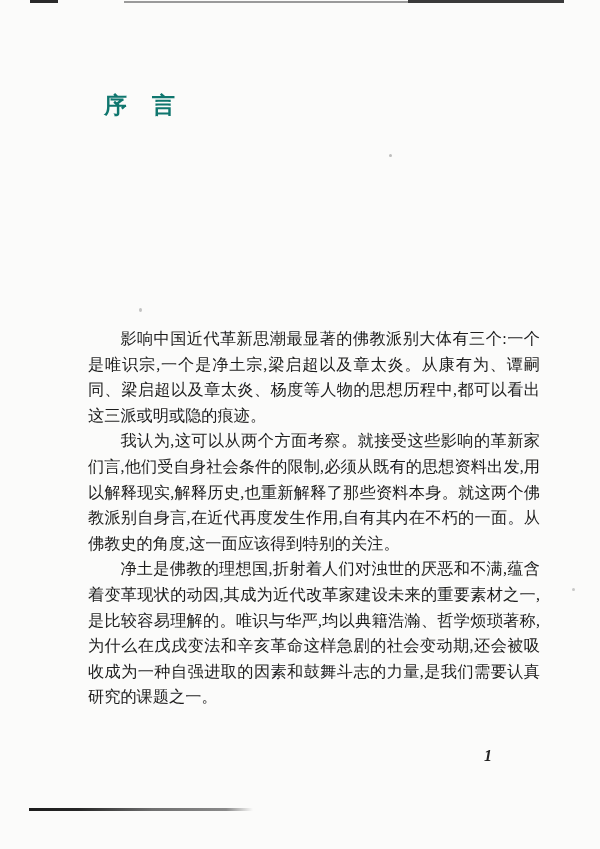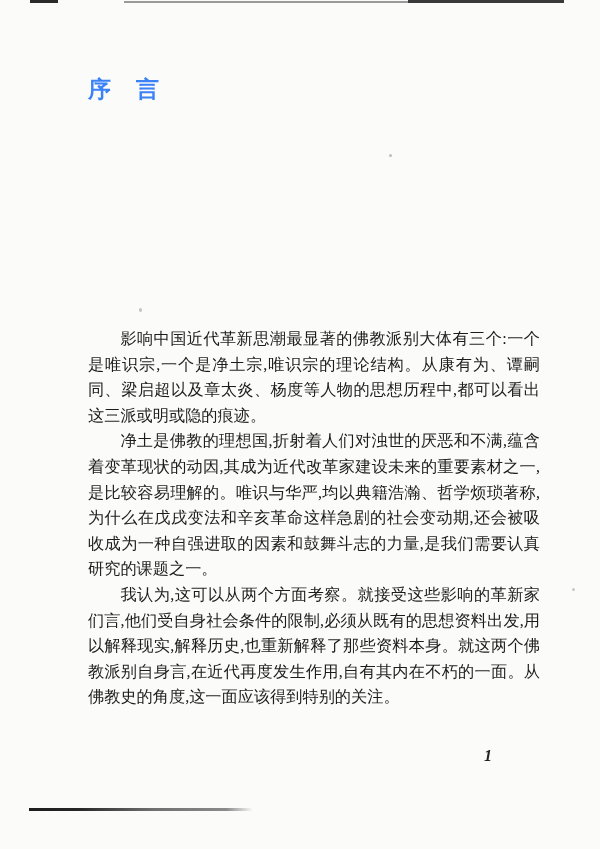--- a/index.html
+++ b/index.html
@@ -26,25 +26,25 @@
   
   .speck { position: absolute; border-radius: 50%; background: #8a8a8a; }
   .speck.s1 { left: 389px; top: 154px; width: 3px; height: 3px; opacity:.55; }
   .speck.s2 { left: 139px; top: 308px; width: 3px; height: 4px; opacity:.5; }
   .speck.s3 { left: 572px; top: 588px; width: 3px; height: 3px; opacity:.45; }
 
   .title {
     position: absolute;
     left: 88px;
     top: 76px;
-    margin: 0;
+    margin: 16px;
     font-size: 23px;
     line-height: 27px;
     font-weight: bold;
-    color: #3b82f6;
+    color: #0f766e;
     letter-spacing: 1px;
     white-space: pre;
   }
   .body-text {
     position: absolute;
     left: 88px;
     top: 327px;
     width: 452px;
     font-size: 16.2px;
     line-height: 25.6px;
@@ -83,22 +83,22 @@
   <div class="artifact a1"></div>
   <div class="artifact a2"></div>
   <div class="artifact a3"></div>
   <div class="speck s1"></div>
   <div class="speck s2"></div>
   <div class="speck s3"></div>
 
   <h1 class="title">序　言</h1>
 
   <div class="body-text">
-    <p>影响中国近代革新思潮最显著的佛教派别大体有三个:一个是唯识宗,一个是净土宗,唯识宗的理论结构。从康有为、谭嗣同、梁启超以及章太炎、杨度等人物的思想历程中,都可以看出这三派或明或隐的痕迹。</p>
+    <p>影响中国近代革新思潮最显著的佛教派别大体有三个:一个是唯识宗,一个是净土宗,梁启超以及章太炎。从康有为、谭嗣同、梁启超以及章太炎、杨度等人物的思想历程中,都可以看出这三派或明或隐的痕迹。</p>
+    <p>我认为,这可以从两个方面考察。就接受这些影响的革新家们言,他们受自身社会条件的限制,必须从既有的思想资料出发,用以解释现实,解释历史,也重新解释了那些资料本身。就这两个佛教派别自身言,在近代再度发生作用,自有其内在不朽的一面。从佛教史的角度,这一面应该得到特别的关注。</p>
     <p>净土是佛教的理想国,折射着人们对浊世的厌恶和不满,蕴含着变革现状的动因,其成为近代改革家建设未来的重要素材之一,是比较容易理解的。唯识与华严,均以典籍浩瀚、哲学烦琐著称,为什么在戊戌变法和辛亥革命这样急剧的社会变动期,还会被吸收成为一种自强进取的因素和鼓舞斗志的力量,是我们需要认真研究的课题之一。</p>
-    <p>我认为,这可以从两个方面考察。就接受这些影响的革新家们言,他们受自身社会条件的限制,必须从既有的思想资料出发,用以解释现实,解释历史,也重新解释了那些资料本身。就这两个佛教派别自身言,在近代再度发生作用,自有其内在不朽的一面。从佛教史的角度,这一面应该得到特别的关注。</p>
   </div>
 
   <div class="page-number">1</div>
 
   <div class="bottom-rule"></div>
 
 </div>
 
 </body></html>

